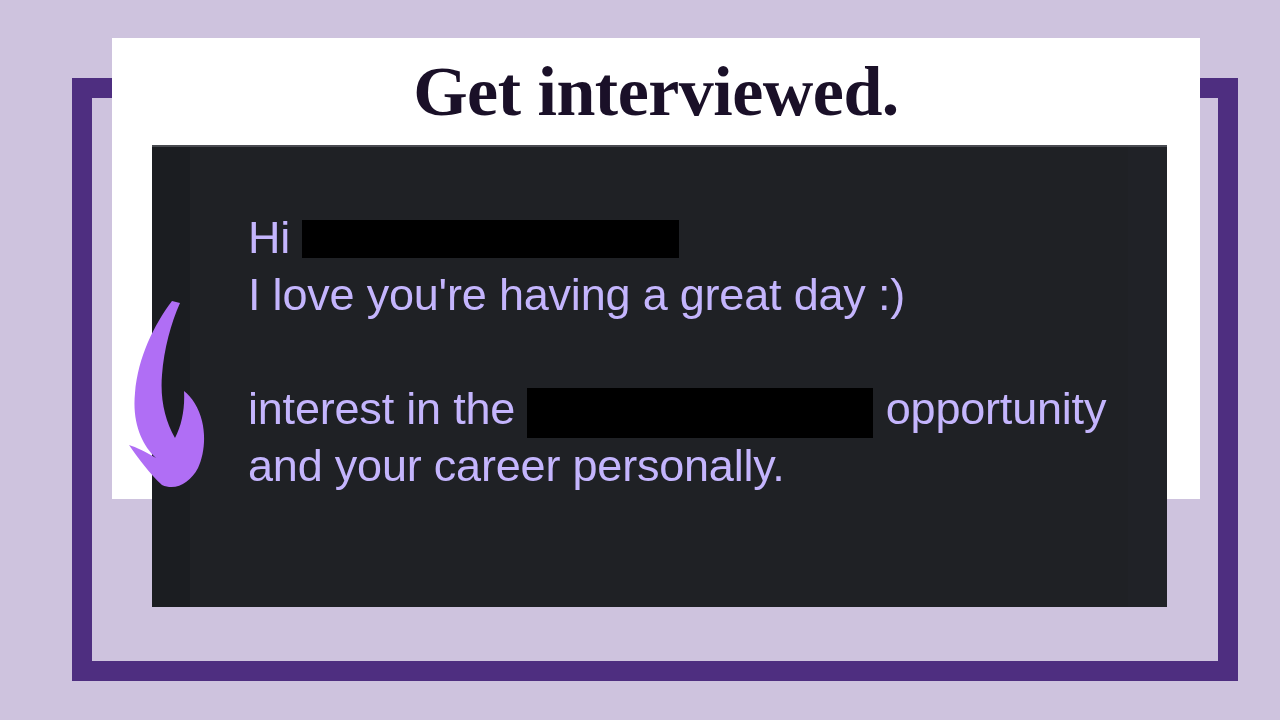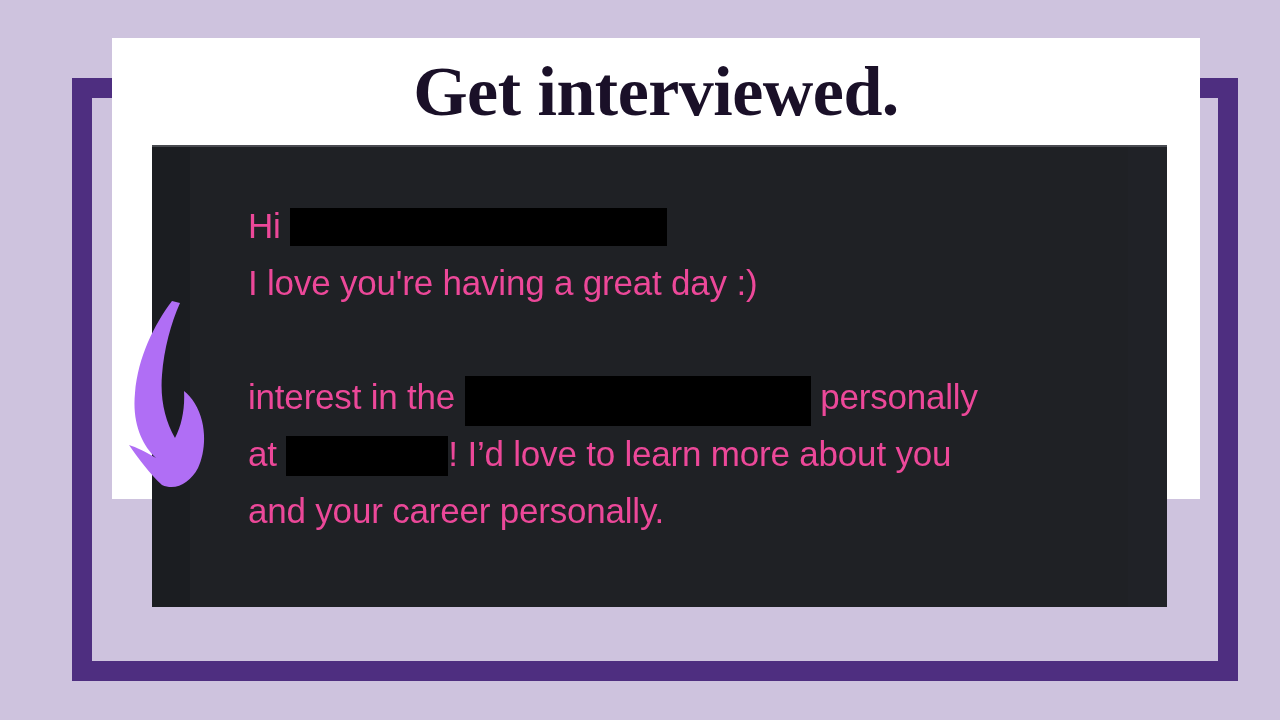--- a/index.html
+++ b/index.html
@@ -82,24 +82,24 @@
     left: 0; right: 0; top: 0;
     height: 2px;
     background: #6e7077;
     opacity: .55;
   }
 
   
   #message {
     position: absolute;
     left: 96px;
-    top: 52px;
+    top: 64px;
     width: 870px;
-    color: #ec4899;
-    font-size: 35px;
+    color: #c4b5fd;
+    font-size: 45px;
     line-height: 57px;
     font-weight: 400;
     letter-spacing: -0.2px;
     white-space: nowrap;
   }
 
   .msg-line { position: relative; height: 57px; }
   .msg-line.blank { height: 57px; }
 
   .redaction {
@@ -140,23 +140,22 @@
 
     <div id="message">
 
       <div class="msg-line"><span>Hi </span><span class="redaction" id="redaction-greeting"></span></div>
 
       <div class="msg-line">I love you're having a great day :)</div>
 
       <div class="msg-line blank"></div>
 
 
-      <div class="msg-line"><span>interest in the </span><span class="redaction" id="redaction-role"></span><span> personally</span></div>
+      <div class="msg-line"><span>interest in the </span><span class="redaction" id="redaction-role"></span><span> opportunity</span></div>
 
-      <div class="msg-line"><span>at </span><span class="redaction" id="redaction-company"></span><span>! I’d love to learn more about you</span></div>
 
       <div class="msg-line">and your career personally.</div>
 
     </div>
   </div>
 </div>
 
 <svg id="arrow" viewBox="0 0 90 195" xmlns="http://www.w3.org/2000/svg">
   <path d="M44 6
            C 26 30, 10 62, 7 98

